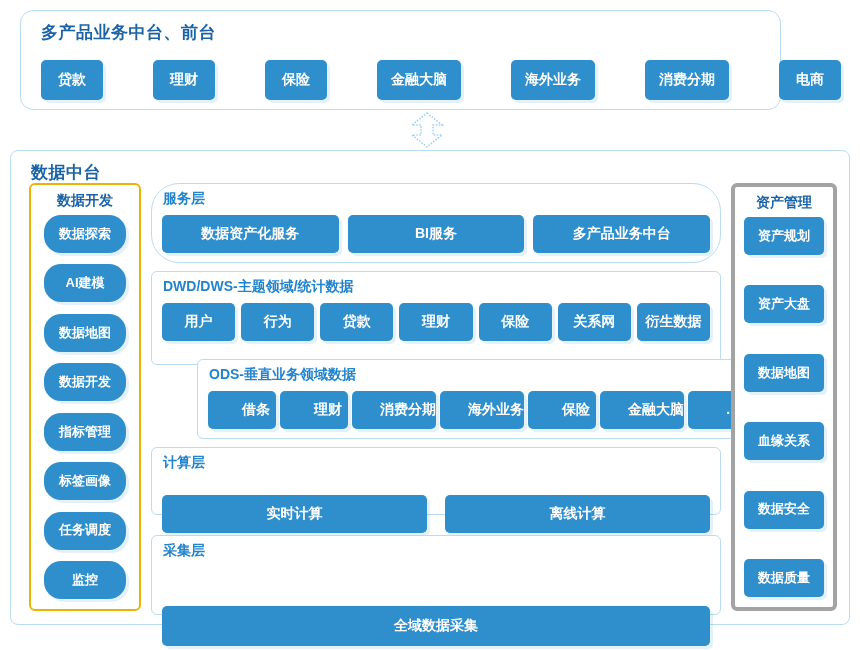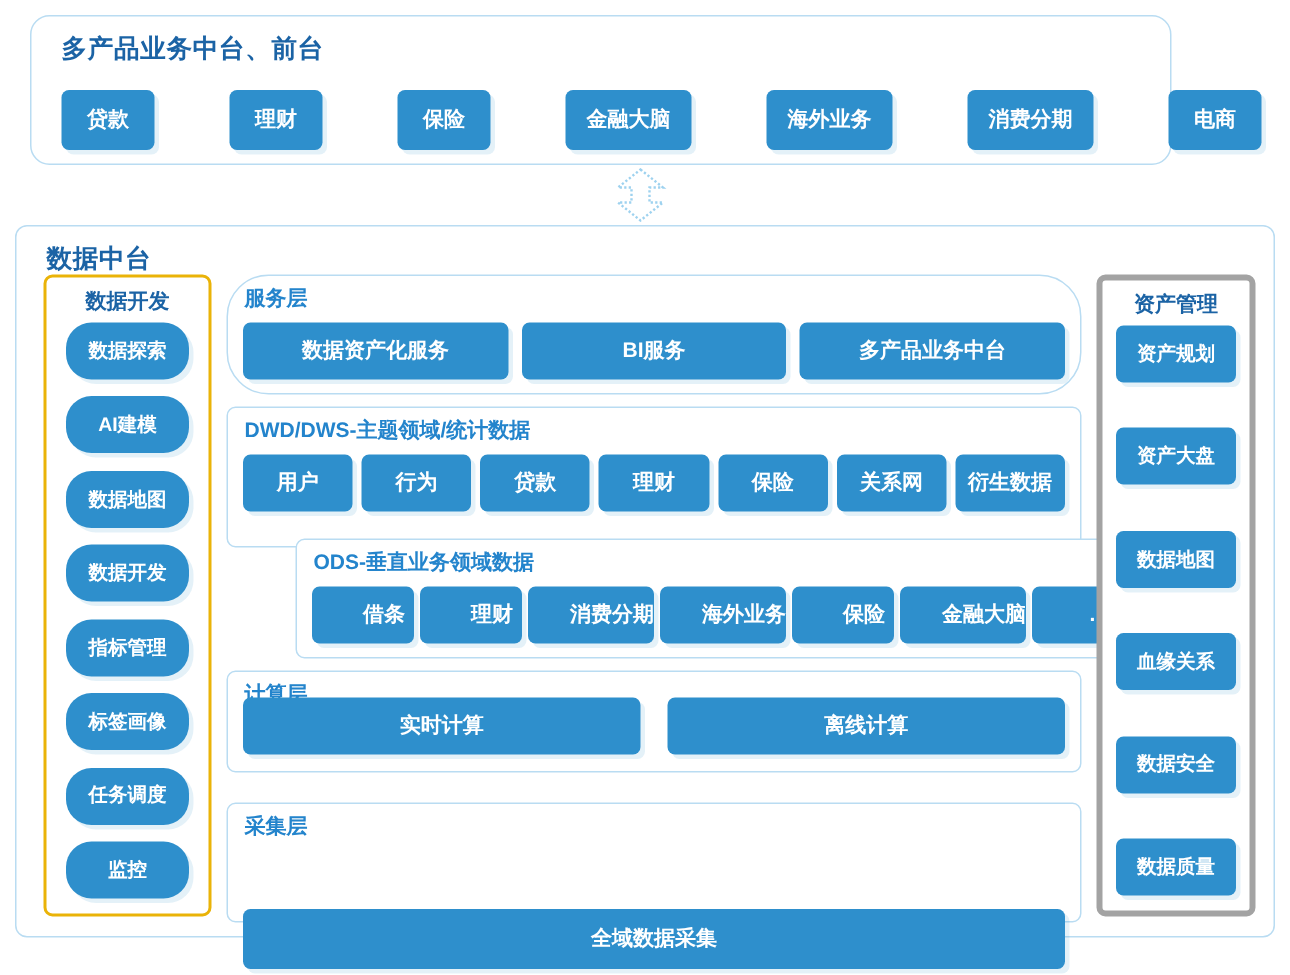--- a/index.html
+++ b/index.html
@@ -191,21 +191,21 @@
   #dwd-panel .chip:last-child { margin-right: 0; }
 
   
   #ods-panel { top: 176px; height: 80px; margin-left: 46px; }
   #ods-panel .sub-row { top: 30px; height: 40px; }
   #ods-panel .chip { height: 38px; flex: 1; margin-right: 4px; font-size: 14px; padding-left: 28px; }
   #ods-panel .chip:last-child { margin-right: 0; }
 
   
   #compute-panel { top: 264px; height: 68px; }
-  #compute-panel .sub-row { top: 16px; height: 40px; }
+  #compute-panel .sub-row { top: 46px; height: 40px; }
   #compute-panel .chip { height: 38px; flex: 1; margin-right: 18px; font-size: 14px; }
   #compute-panel .chip:last-child { margin-right: 0; }
 
   
   #collect-panel { top: 352px; height: 80px; }
   #collect-panel .sub-row { top: 30px; height: 40px; margin-top: 40px; }
   #collect-panel .chip { height: 40px; flex: 1; font-size: 14px; }
 </style>
 </head>
 <body>

